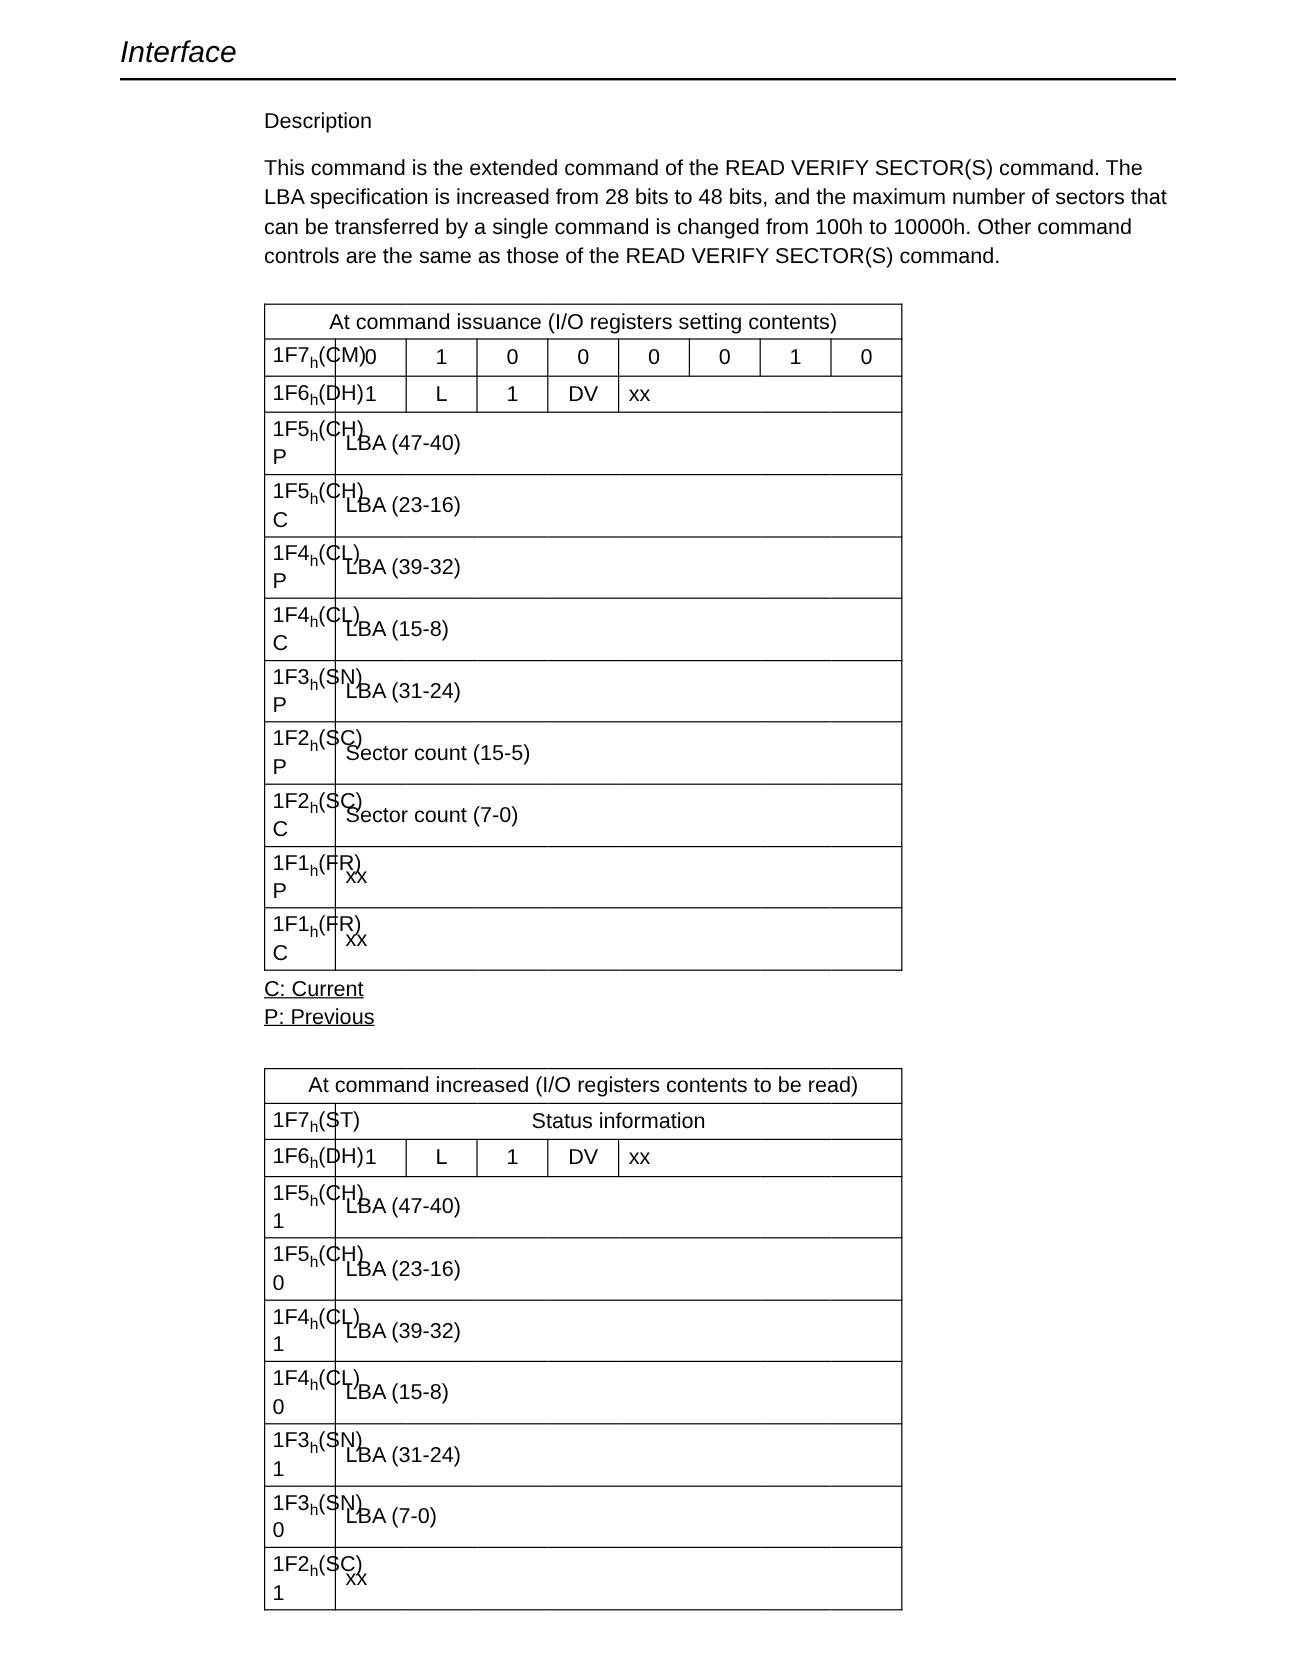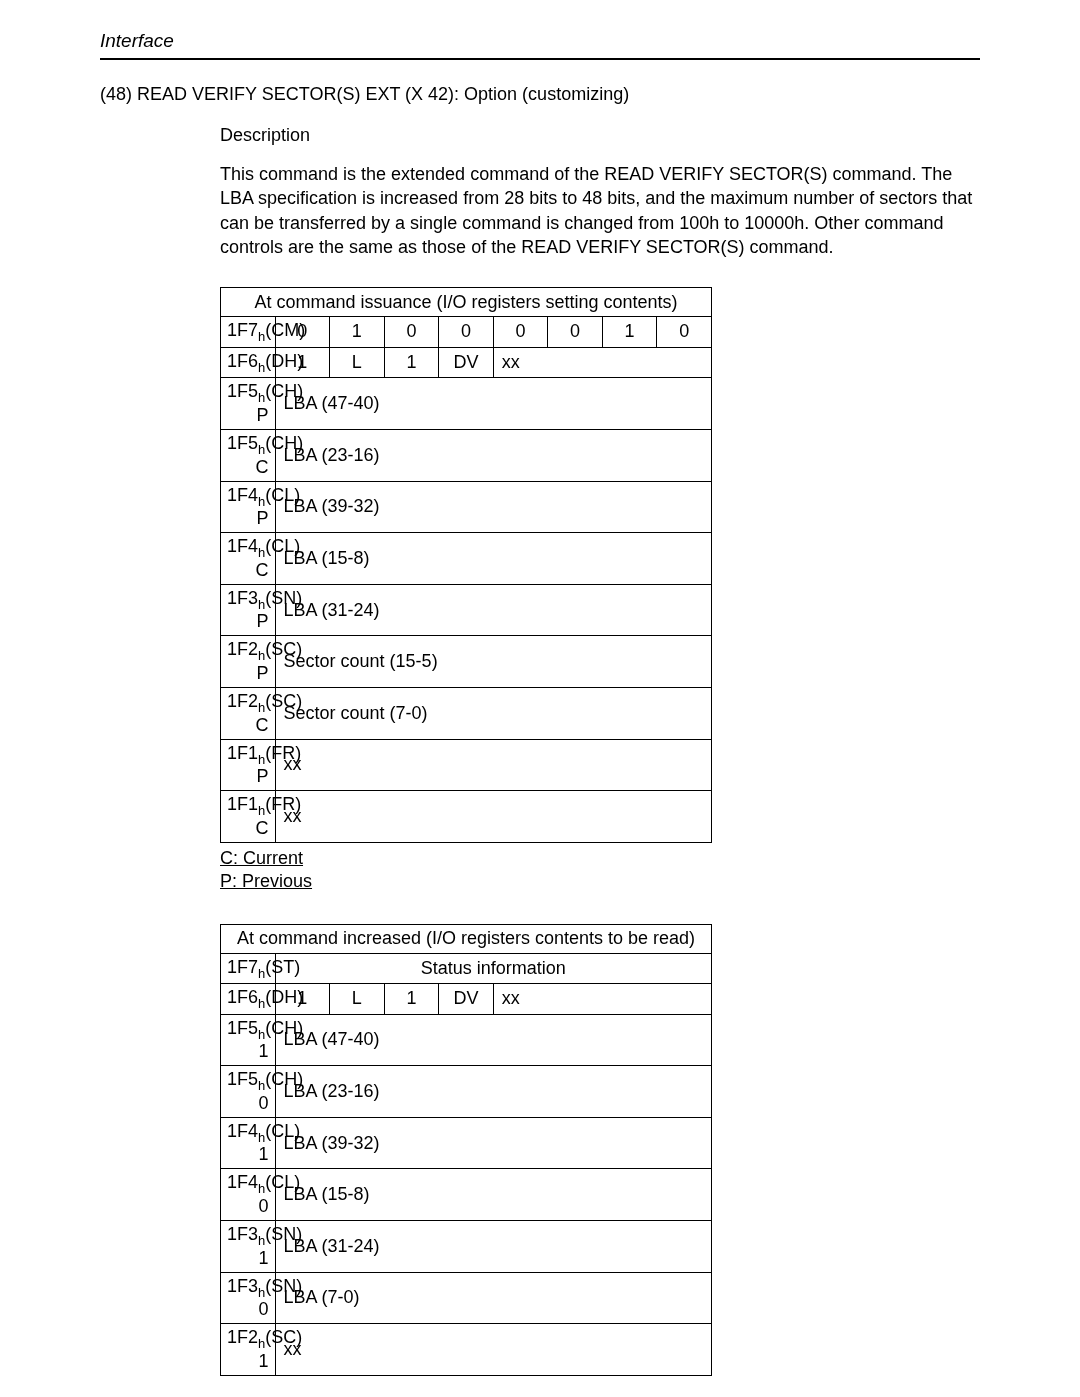--- a/index.html
+++ b/index.html
@@ -9,61 +9,61 @@
     font-family: Arial, Helvetica, sans-serif;
     font-size: 18px;
     color: #000;
     width: 1080px;
   }
   .page {
     padding: 30px 100px 40px 100px;
   }
   .header-section {
     font-style: italic;
-    font-size: 19px;
+    font-size: 25px;
     padding-bottom: 6px;
     border-bottom: 2px solid #000;
     margin-bottom: 24px;
   }
   .cmd-title {
     margin-bottom: 20px;
   }
   .desc-block {
     margin-left: 120px;
     margin-bottom: 28px;
   }
   .desc-heading {
     margin-bottom: 16px;
   }
   .desc-body {
     line-height: 1.35;
   }
   table.reg {
     border-collapse: collapse;
     margin-left: 120px;
-    width: 492px;
+    width: 532px;
     table-layout: fixed;
   }
   table.reg td, table.reg th {
     border: 1px solid #000;
     padding: 3px 6px;
     font-weight: normal;
     text-align: left;
     height: 22px;
     vertical-align: middle;
   }
   table.reg .title-row td {
     text-align: center;
   }
   table.reg .bitcell {
     text-align: center;
     width: 45px;
   }
   table.reg .regcell {
-    text-align: right;
+    text-align: left;
     width: 105px;
   }
   table.reg .valuecell {
     padding-left: 8px;
     border-radius: 15px;
   }
   .sub-h { font-size: 13px; vertical-align: sub; }
   .notes {
     margin-left: 120px;
     margin-top: 4px;
@@ -71,21 +71,20 @@
     line-height: 1.3;
     text-decoration: underline;
   }
 </style>
 </head>
 <body>
 
 <div class="page">
   <div class="header-section">Interface</div>
 
-  <div class="cmd-title">(48)  READ VERIFY SECTOR(S) EXT (X 42):  Option (customizing)</div>
 
   <div class="desc-block">
     <div class="desc-heading">Description</div>
     <div class="desc-body">This command is the extended command of the READ VERIFY SECTOR(S) command.  The LBA specification is increased from 28 bits to 48 bits, and the maximum number of sectors that can be transferred by a single command is changed from 100h to 10000h.  Other command controls are the same as those of the READ VERIFY SECTOR(S) command.</div>
   </div>
 
   <table class="reg">
     <tbody>
         <tr class="title-row">
           <td colspan="9">At command issuance (I/O registers setting contents)</td>

